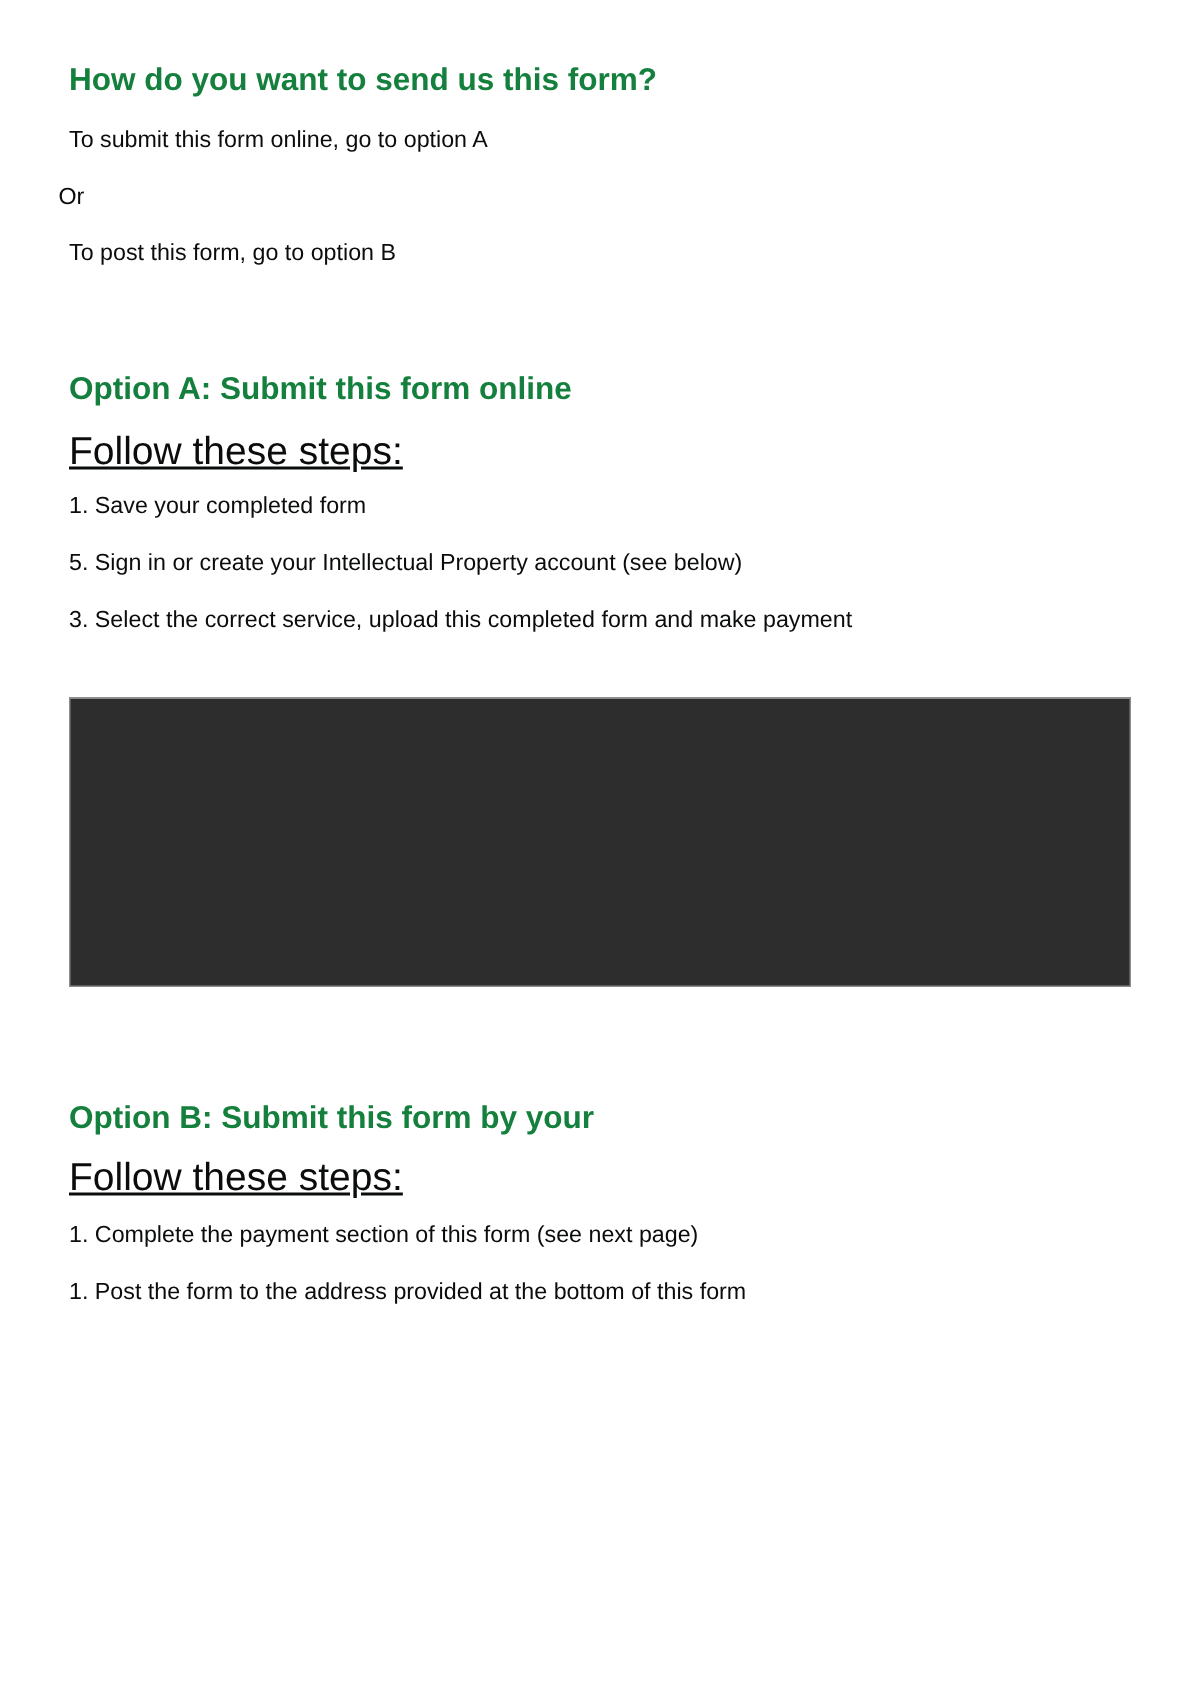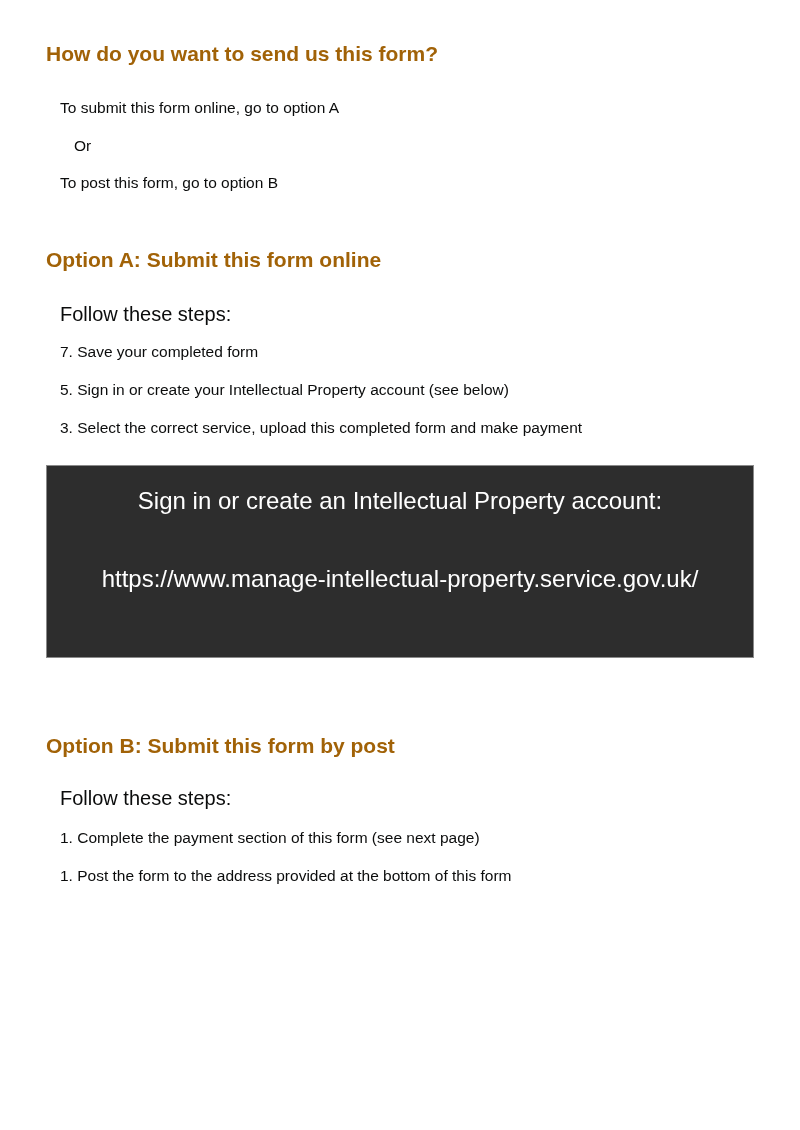--- a/index.html
+++ b/index.html
@@ -1,50 +1,46 @@
 <!DOCTYPE html>
 <html><head>
   <meta charset="utf-8">
   <style>
     html, body { margin: 0; padding: 0; background: #ffffff; }
     body {
       width: 800px; height: 1130px; position: relative; overflow: hidden;
       font-family: "Liberation Sans", sans-serif; color: #0b0c0c;
     }
     .abs { position: absolute; white-space: nowrap; }
-    h1, h2 { margin: 0; font-weight: bold; font-size: 21px; line-height: 24px; color: #a16207; }
-    p { margin: 14px; font-size: 15.5px; line-height: 18px; }
-    .lead { font-size: 20px; line-height: 22px; }
+    h1, h2 { margin: 0; font-weight: bold; font-size: 21px; line-height: 24px; color: #15803d; }
+    p { margin: 0; font-size: 15.5px; line-height: 18px; }
+    .lead { font-size: 26px; line-height: 22px; text-decoration: underline; }
     .box {
       position: absolute; left: 46px; top: 465px; width: 706px; height: 191px;
       background: #2d2d2d; border: 1px solid #8a8a8a;
     }
     .box .line {
       position: absolute; left: 0; width: 100%; text-align: center;
       color: #ffffff; font-size: 24px; line-height: 28px; white-space: nowrap;
     }
     a.url { color: #ffffff; text-decoration: none; }
   </style>
 </head>
 <body>
 
 <h1 class="abs" style="left:46px; top:42px;">How do you want to send us this form?</h1>
 <p class="abs" style="left:46px; top:85px;">To submit this form online, go to option A</p>
-<p class="abs" style="left:60px; top:123px;">Or</p>
+<p class="abs" style="left:39px; top:123px;">Or</p>
 <p class="abs" style="left:46px; top:160px;">To post this form, go to option B</p>
 
 <h2 class="abs" style="left:46px; top:248px;">Option A: Submit this form online</h2>
 <p class="abs lead" style="left:46px; top:289px;">Follow these steps:</p>
-<p class="abs" style="left:46px; top:329px;">7. Save your completed form</p>
+<p class="abs" style="left:46px; top:329px;">1. Save your completed form</p>
 <p class="abs" style="left:46px; top:367px;">5. Sign in or create your Intellectual Property account (see below)</p>
 <p class="abs" style="left:46px; top:405px;text-align:right;">3. Select the correct service, upload this completed form and make payment</p>
 
 <div class="box">
-  <div class="line" style="top:21px;">Sign in or create an Intellectual Property account:</div>
-  <div class="line" style="top:99px;">
-    <a class="url">https://www.manage-intellectual-property.service.gov.uk/</a>
-  </div>
 </div>
 
-<h2 class="abs" style="left:46px; top:734px;">Option B: Submit this form by post</h2>
+<h2 class="abs" style="left:46px; top:734px;">Option B: Submit this form by your</h2>
 <p class="abs lead" style="left:46px; top:773px;">Follow these steps:</p>
 <p class="abs" style="left:46px; top:815px;">1. Complete the payment section of this form (see next page)</p>
 <p class="abs" style="left:46px; top:853px;">1. Post the form to the address provided at the bottom of this form</p>
 
 </body></html>

